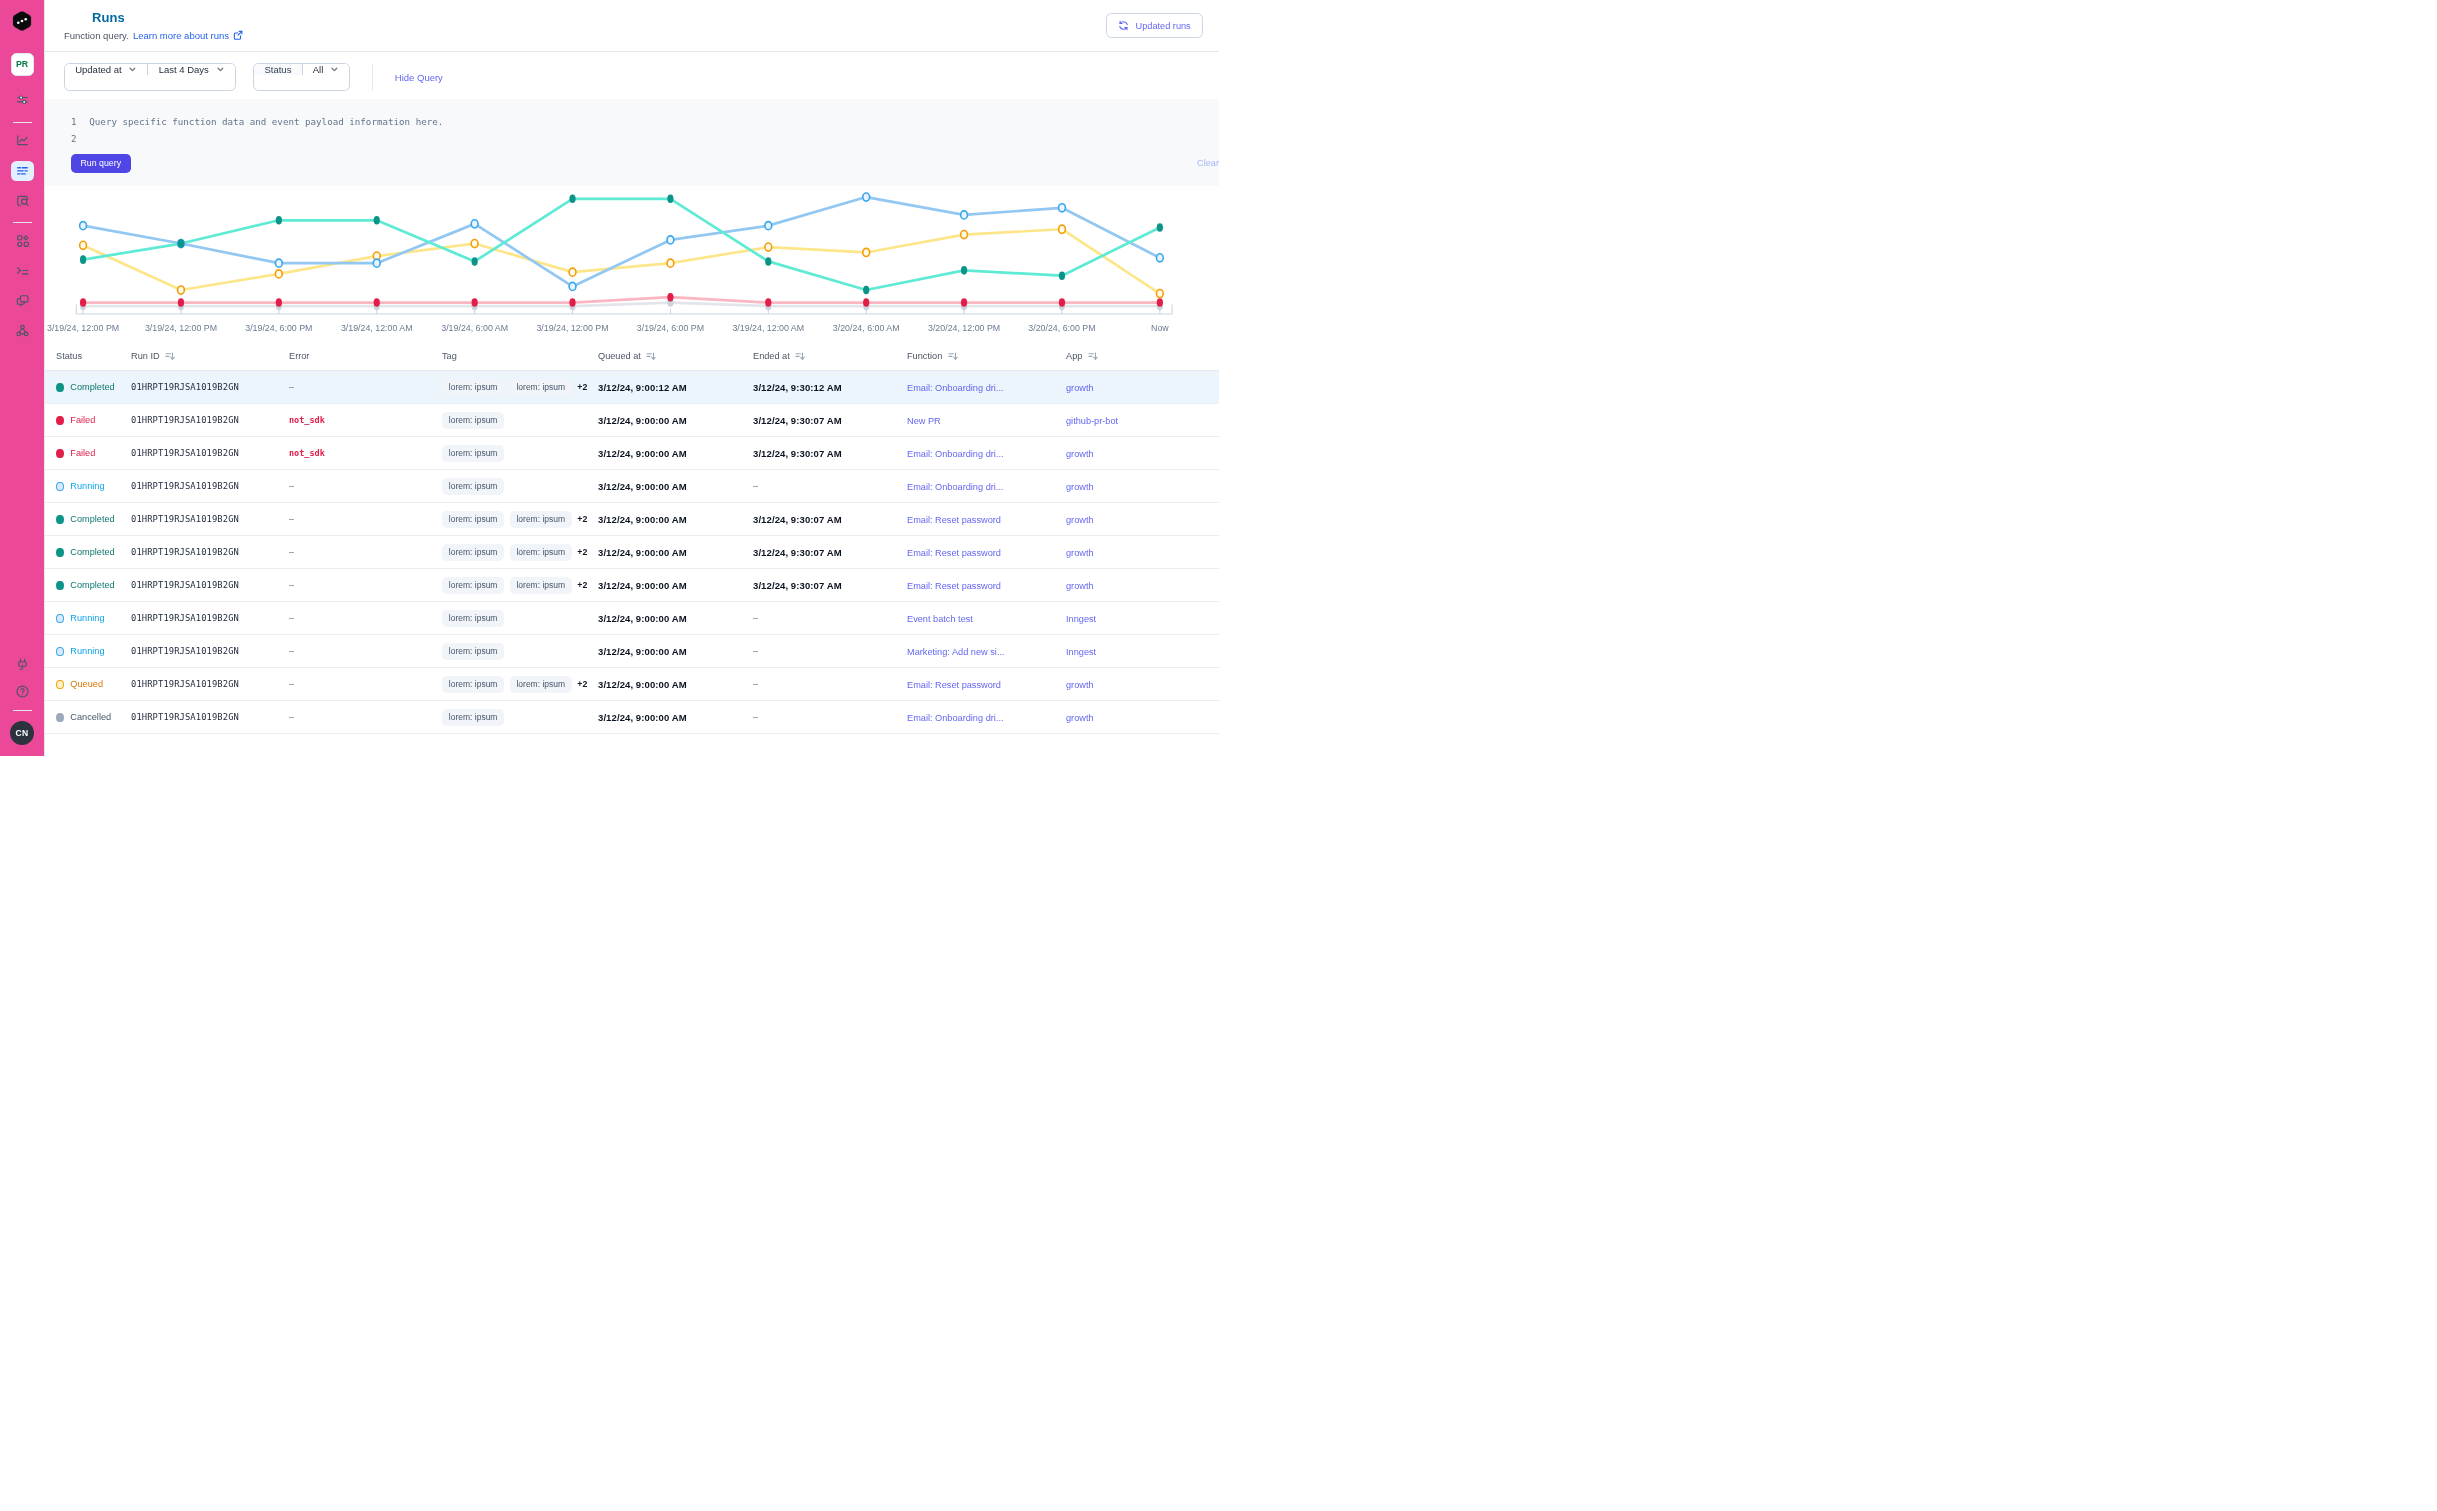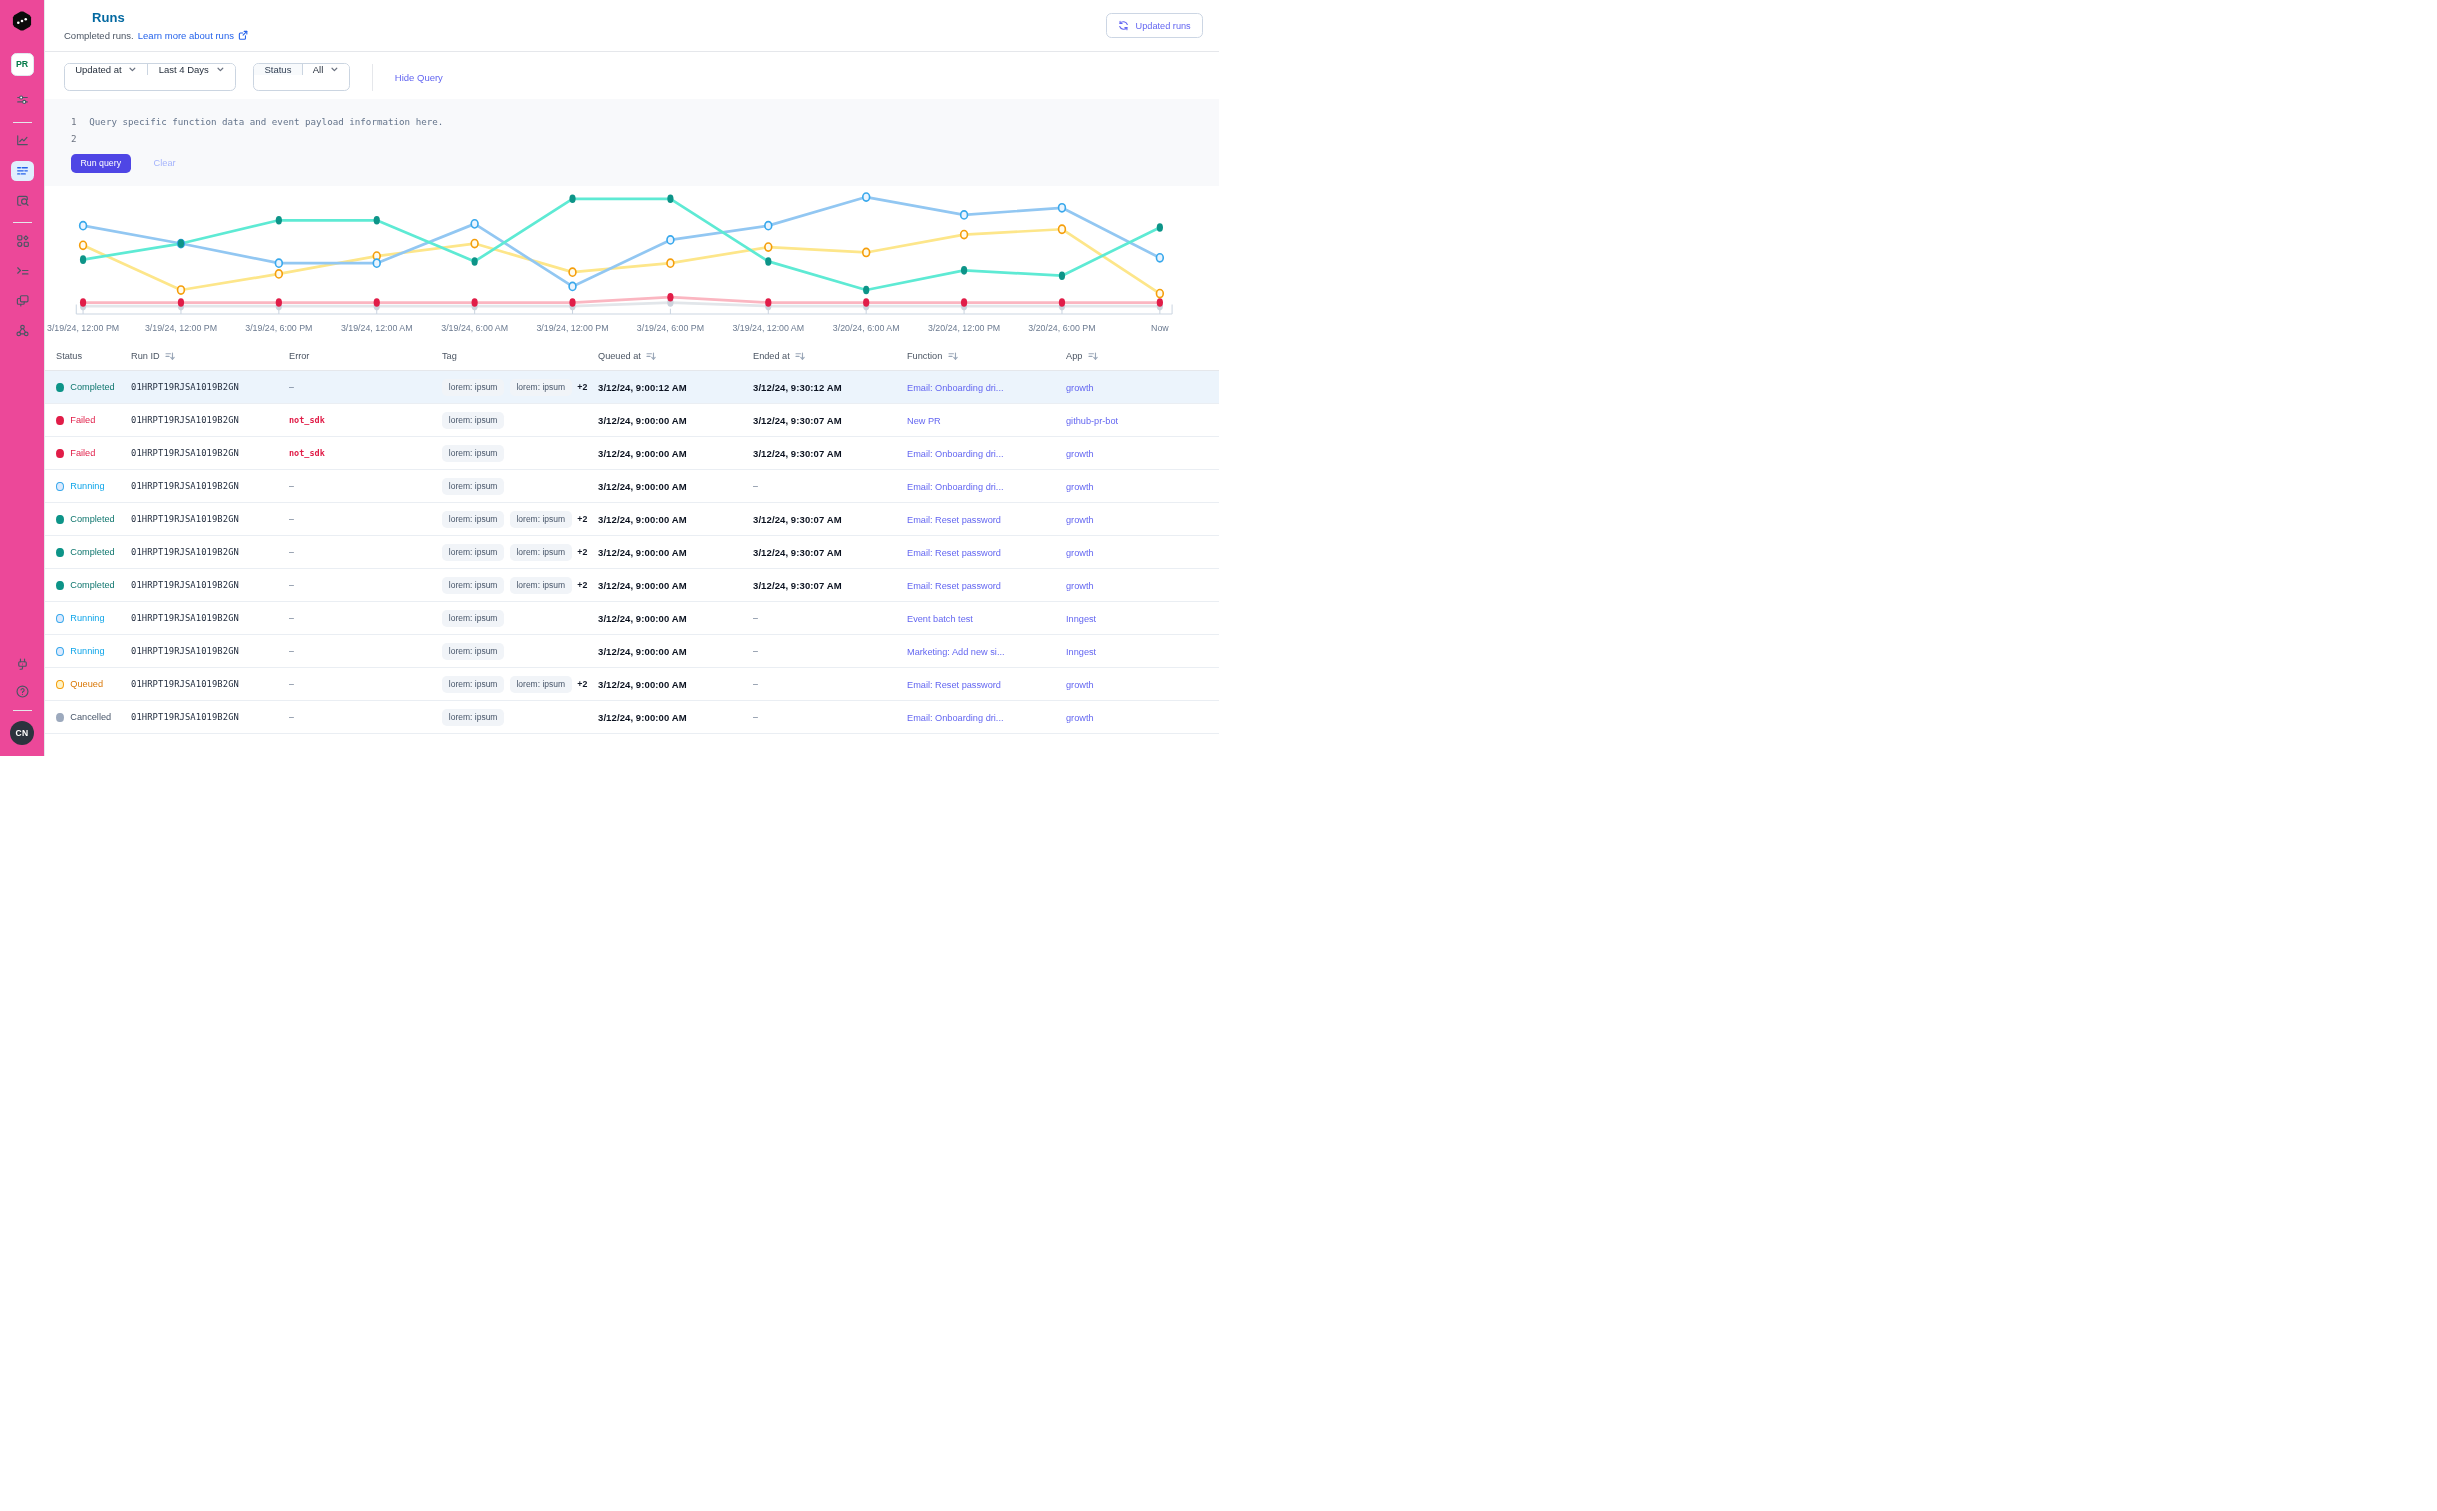--- a/index.html
+++ b/index.html
@@ -36,21 +36,21 @@
   .chev svg { stroke:#6b7280; fill:none; stroke-width:1.8; stroke-linecap:round; stroke-linejoin:round; display:block; }
   .filters .gap { width:17.7px; }
   .vdiv { width:0.7px; height:27px; background:#e5e7eb; margin:0 22px; }
   .link-indigo { color:#6366f1; font-size:9.5px; font-weight:500; text-decoration:none; cursor:pointer; }
 
   
   .query-block { margin-top:8.2px; background:#f8f9fb; padding:13.6px 0 13.6px 0; }
   .code-line { display:flex; padding-left:26px; line-height:17px; font-family:"DejaVu Sans Mono", monospace; font-size:9.2px; }
   .code-line .ln { width:9.5px; color:#6b7280; text-align:left; }
   .code-line .code { margin-left:8.8px; color:#64748b; white-space:pre; }
-  .query-actions { display:flex; align-items:center; gap:23px; margin:6.8px 0 0 26px; }
+  .query-actions { display:flex; align-items:center; gap:23px; margin:6.8px 0 0 26px;justify-content:space-between; }
   .btn-primary { background:#4f46e5; color:#fff; border:0; border-radius:4.8px; height:19px; padding:0 9.5px; font-size:8.8px; font-weight:500; cursor:pointer; font-family:inherit; }
   .link-clear { color:#a5b4fc; font-size:9.2px; cursor:pointer; text-decoration:none; }
 
   
   .results-bar { margin:9.5px 16.3px 0 19px; display:flex; align-items:center; justify-content:space-between; }
   .run-count { font-size:11.6px; font-weight:700; color:#1e293b; }
   .results-right { display:flex; align-items:center; gap:20.4px; }
   .table-cols-btn { display:inline-flex; align-items:center; justify-content:space-between; width:126px; height:26px; padding:0 11px; border:0.7px solid #cbd5e1; border-radius:5.4px; background:#fff; font-size:9.5px; color:#111827; cursor:pointer; font-family:inherit; }
 
   
@@ -194,21 +194,21 @@
 
     <div class="avatar">CN</div>
   </aside>
 
   <div class="main">
 
     <div class="page-header">
       <div>
         <div class="page-title">Runs</div>
         <div class="page-sub">
-          <span>Completed runs.</span>
+          <span>Function query.</span>
           <a>
             <span>Learn more about runs</span>
             <svg width="10.2" height="10.2" viewBox="0 0 15 15" style="stroke:#2563eb; fill:none; stroke-width:1.6; stroke-linecap:round; stroke-linejoin:round;">
               <path d="M11 8.5 V12 a1.5 1.5 0 0 1 -1.5 1.5 h-6 A1.5 1.5 0 0 1 2 12 V6 a1.5 1.5 0 0 1 1.5 -1.5 H7"></path>
               <path d="M9 2 h4 v4"></path>
                 <path d="M13 2 L7.5 7.5"></path>
             </svg>
           </a>
         </div>
       </div>

